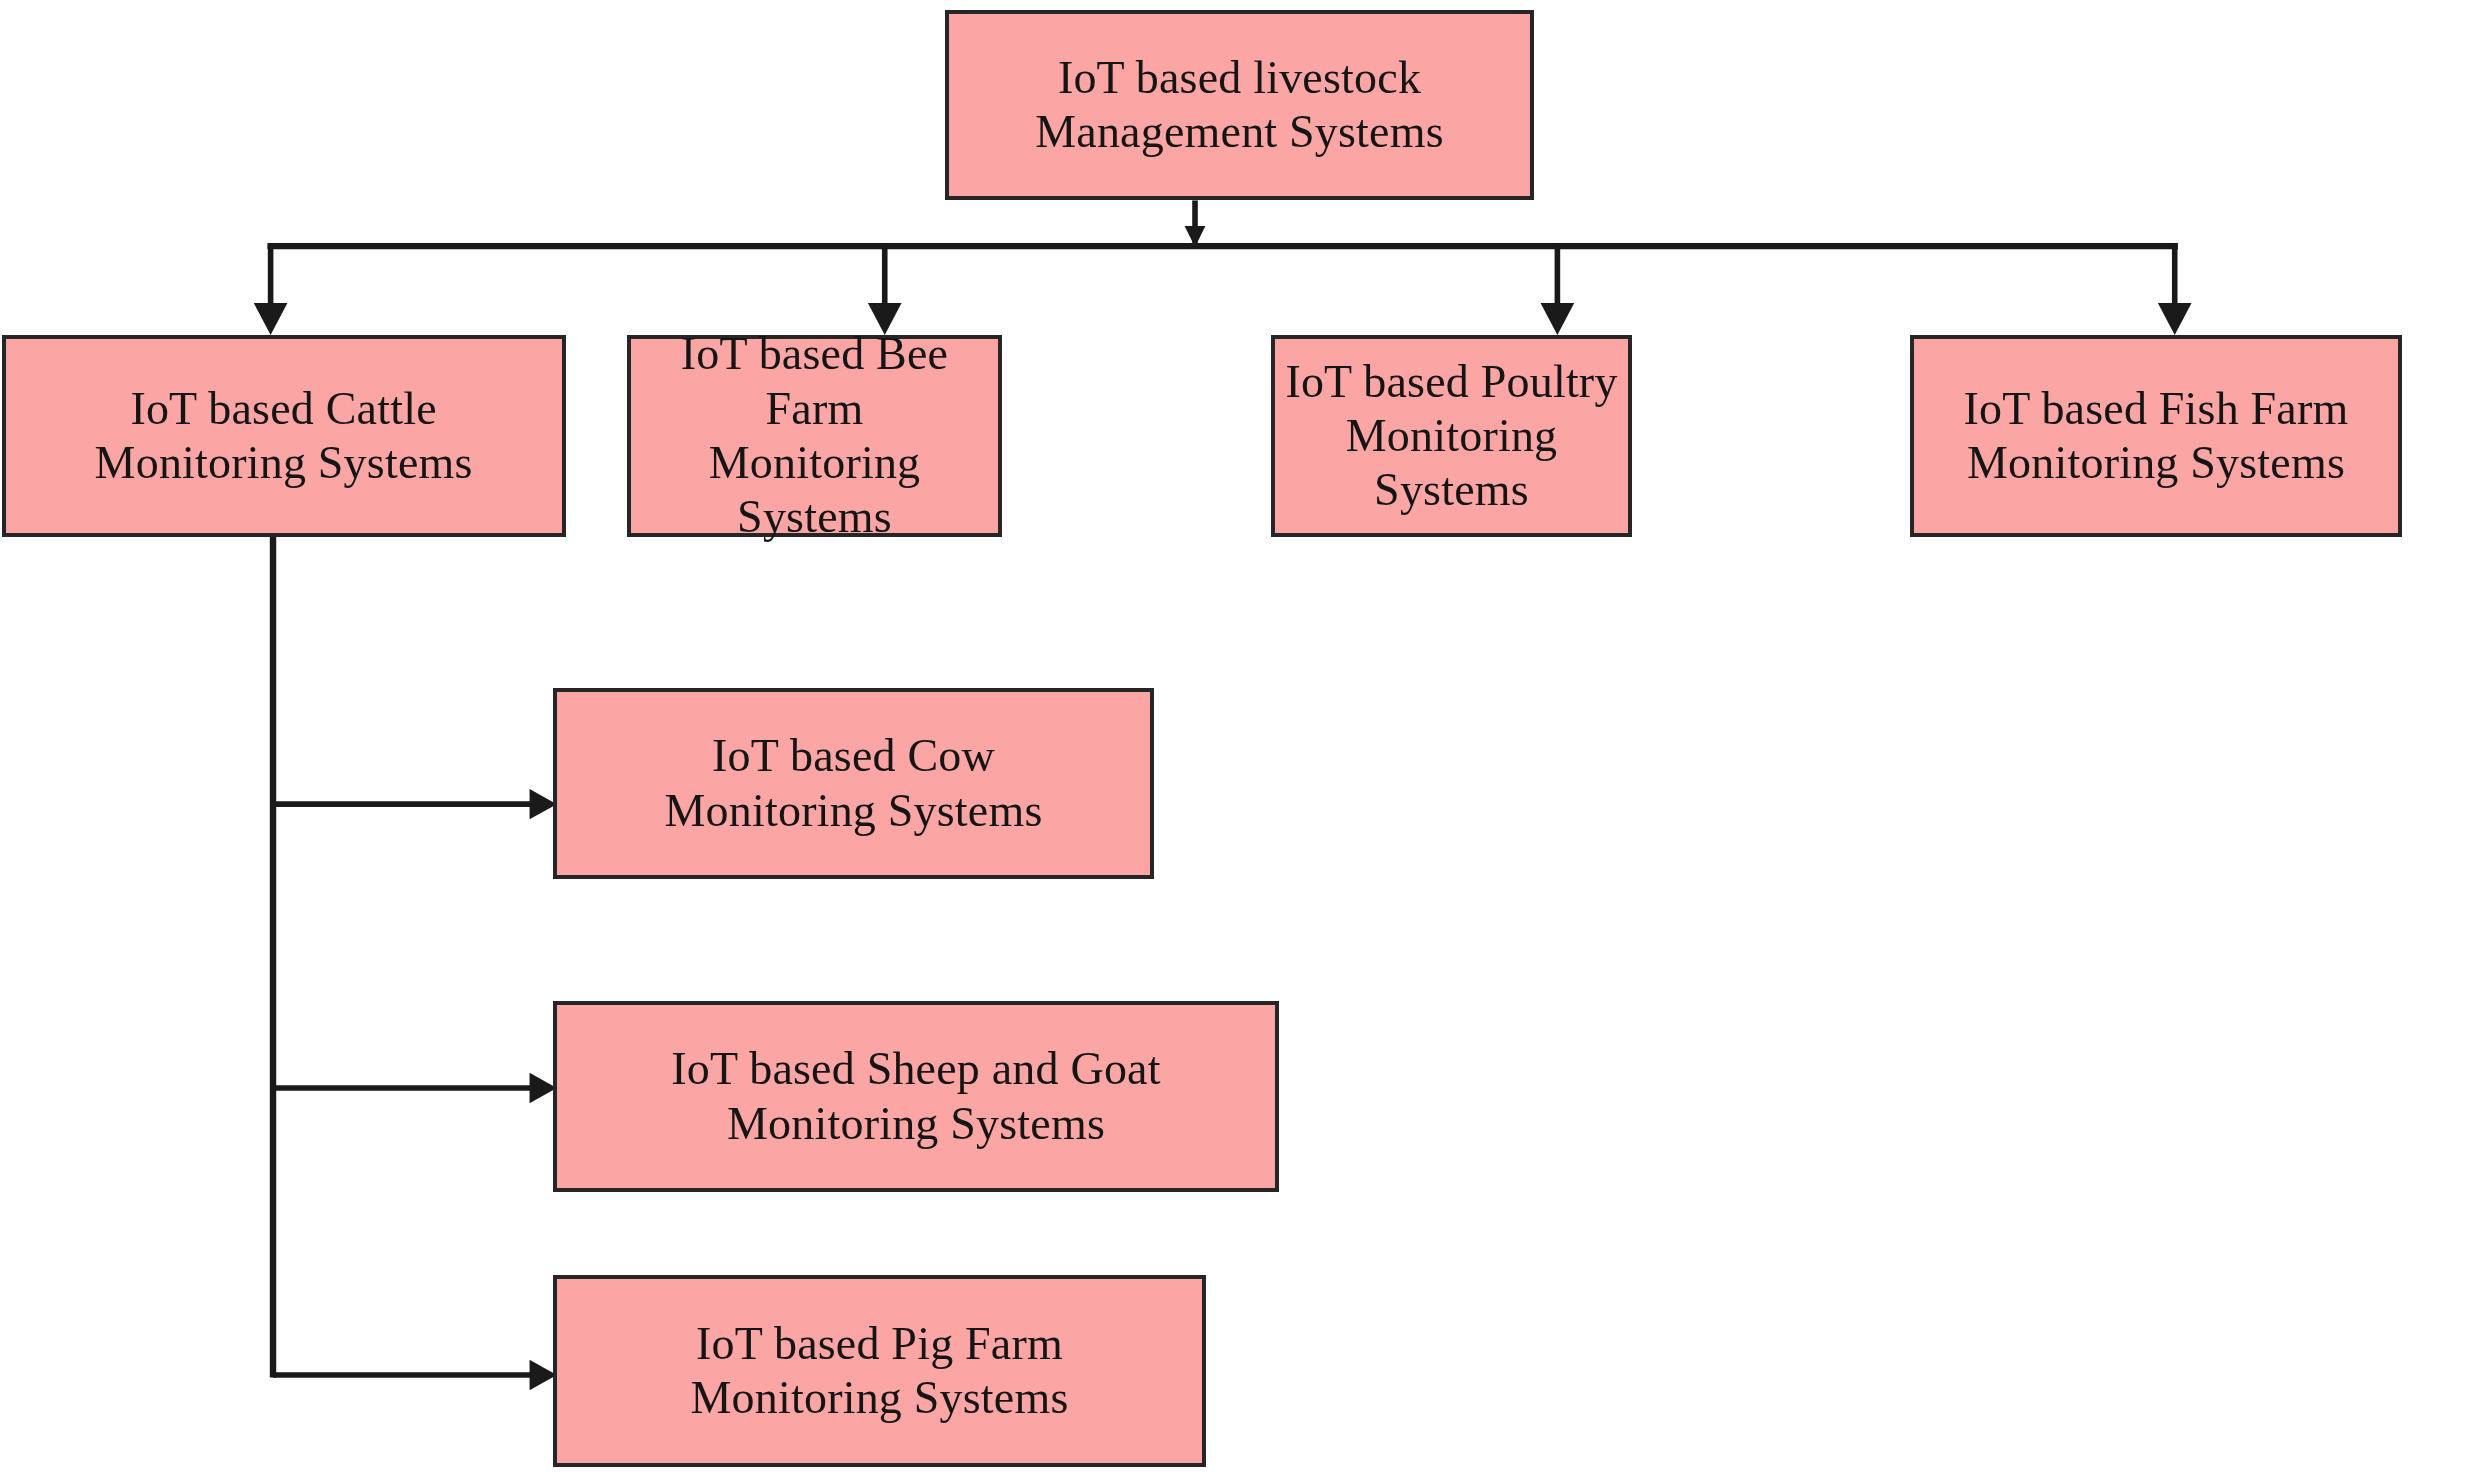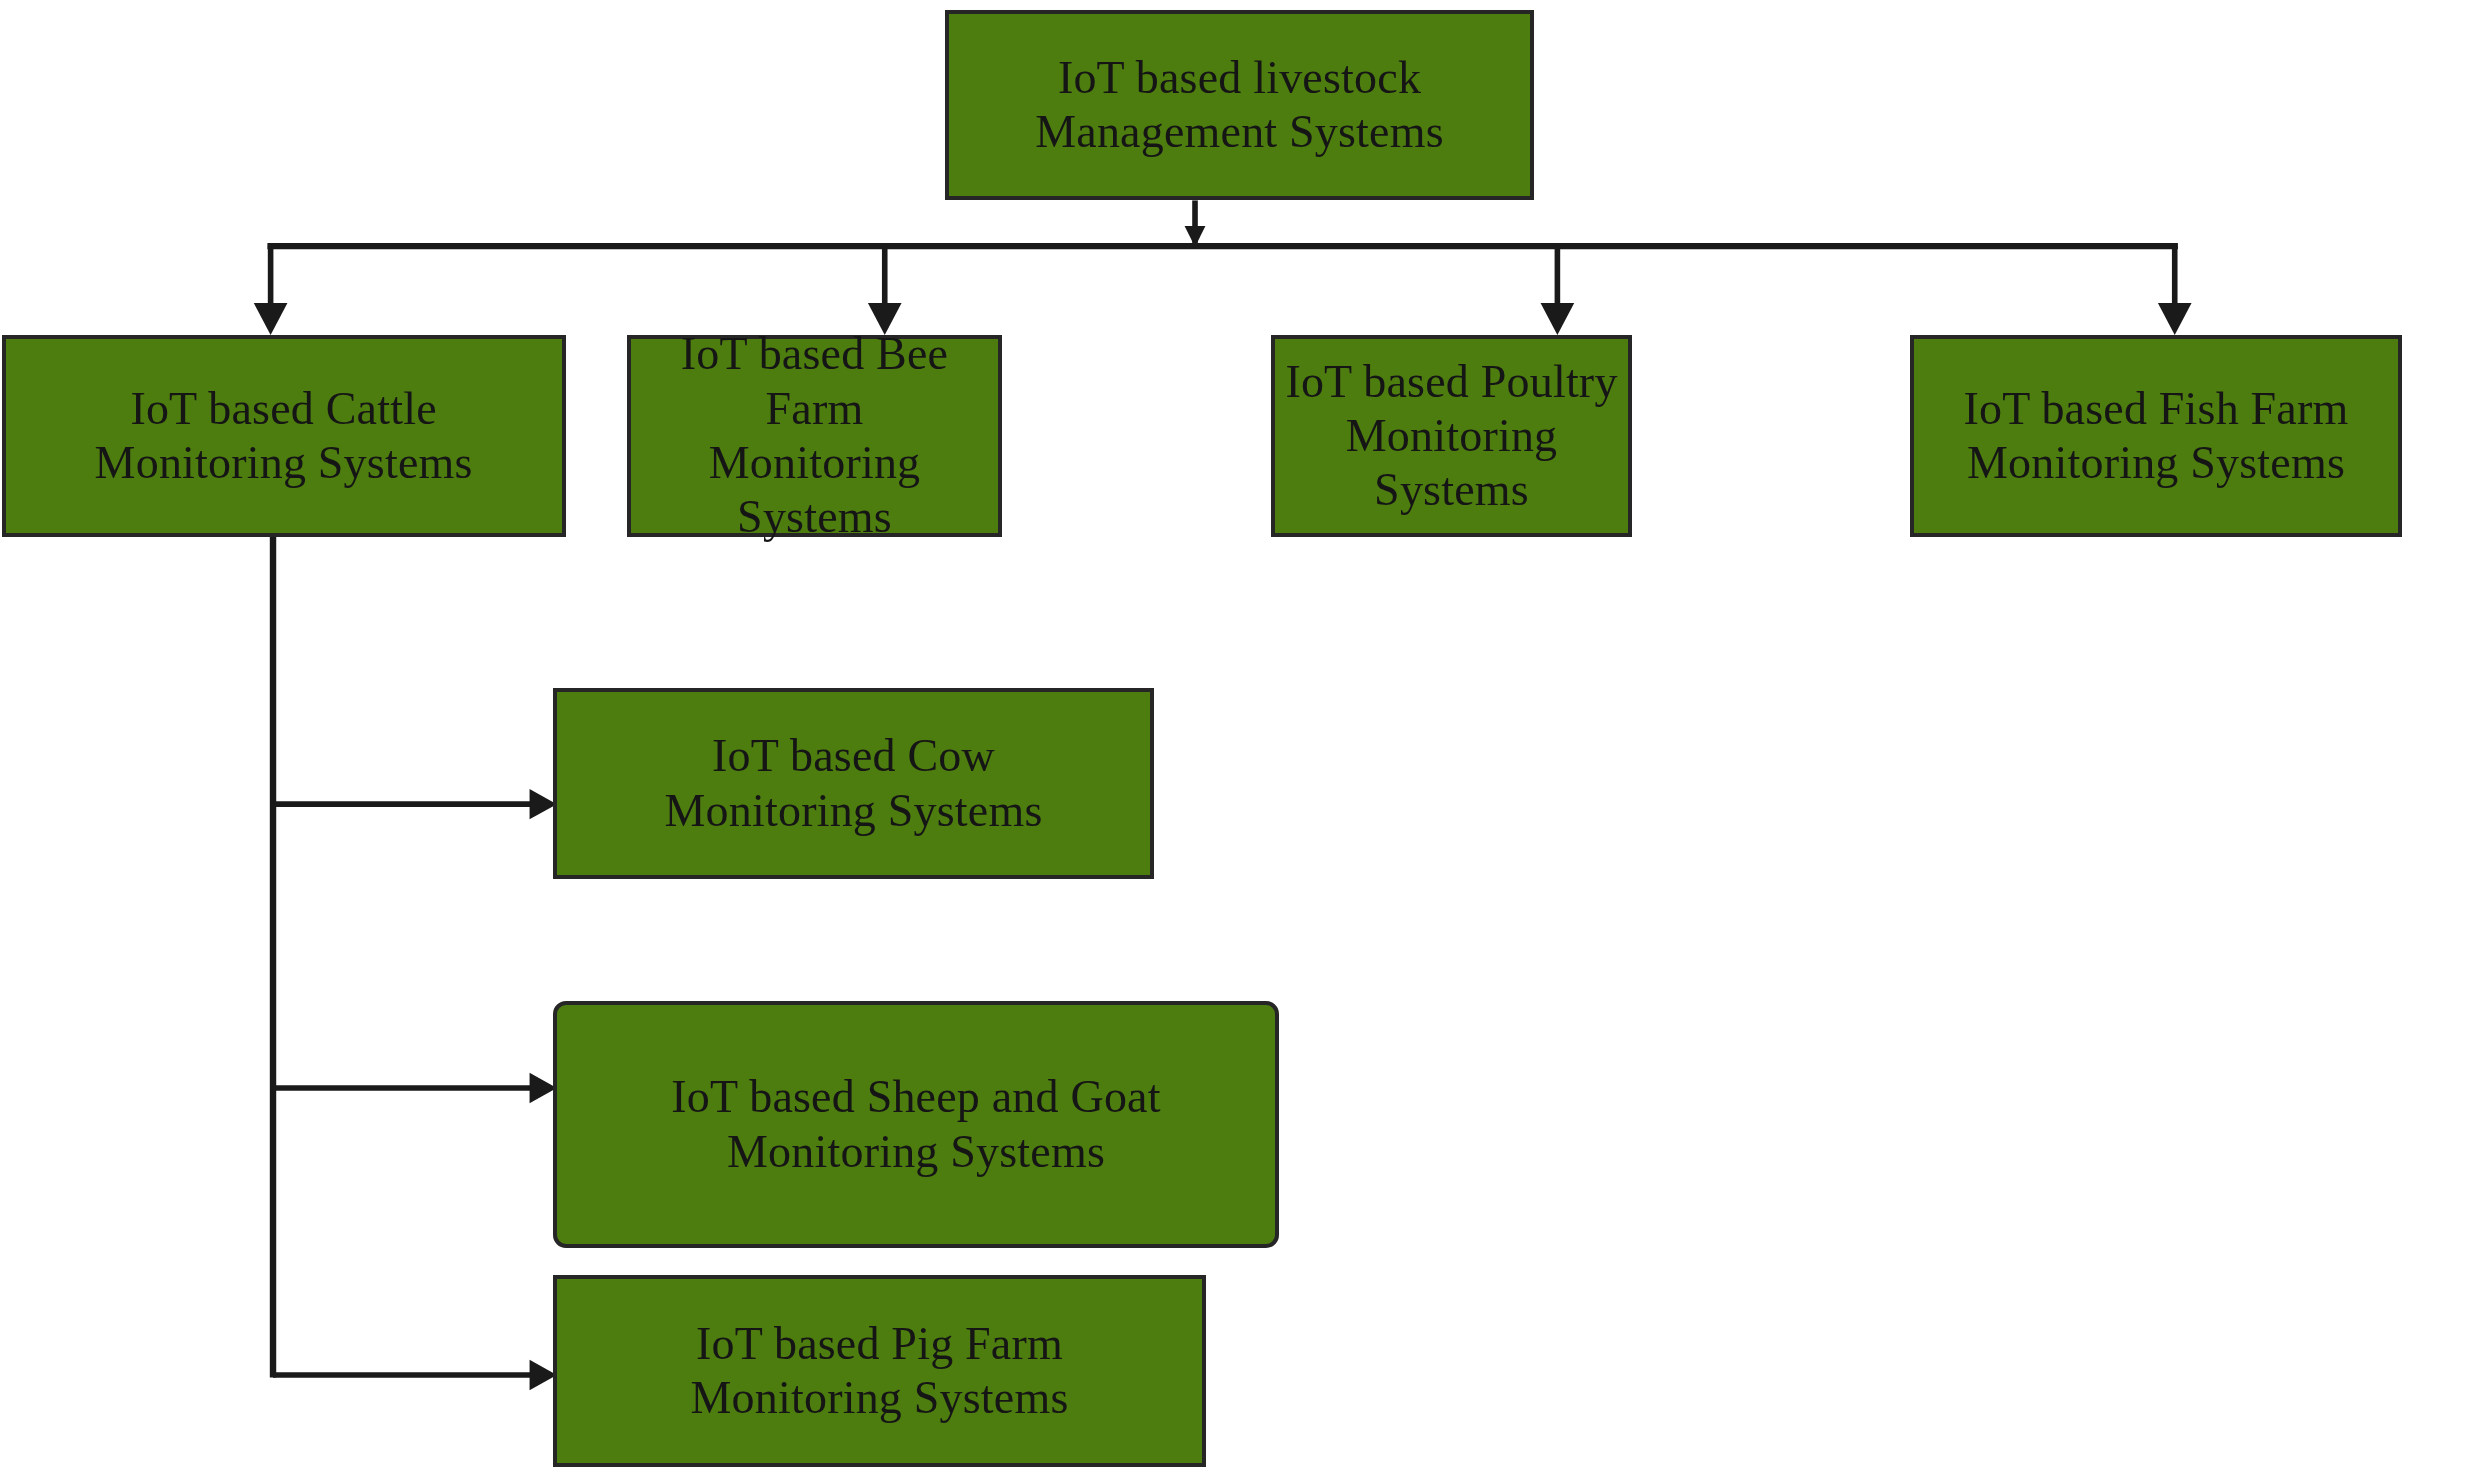--- a/index.html
+++ b/index.html
@@ -23,21 +23,21 @@
     position: absolute;
     left: 0;
     top: 0;
     width: 2475px;
     height: 1480px;
     pointer-events: none;
   }
   .node-box {
     position: absolute;
     box-sizing: border-box;
-    background: #4d7c0f;
+    background: #fca5a5;
     border: 4px solid #262626;
     display: flex;
     align-items: center;
     justify-content: center;
     text-align: center;
     line-height: 1.18;
     font-size: 46px;
     letter-spacing: 0.2px;
     padding: 12px 8px;
     color: #151515;
@@ -87,22 +87,21 @@
   #node-cow {
     left: 553px;
     top: 688px;
     width: 601px;
     height: 191px;
   }
   #node-sheep-goat {
     left: 553px;
     top: 1001px;
     width: 726px;
-    height: 247px;
-    border-radius: 13px;
+    height: 191px;
   }
   #node-pig {
     left: 553px;
     top: 1275px;
     width: 653px;
     height: 192px;
   }
 </style>
 </head>
 <body>

